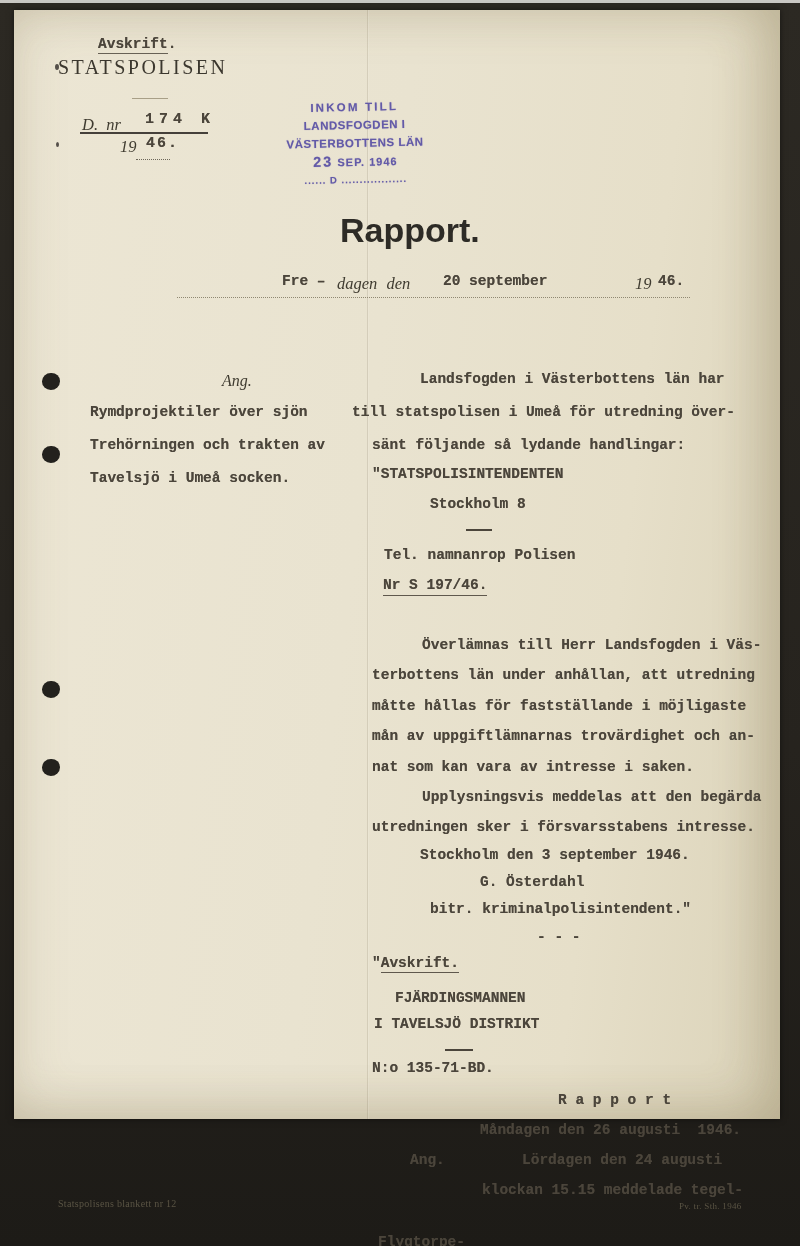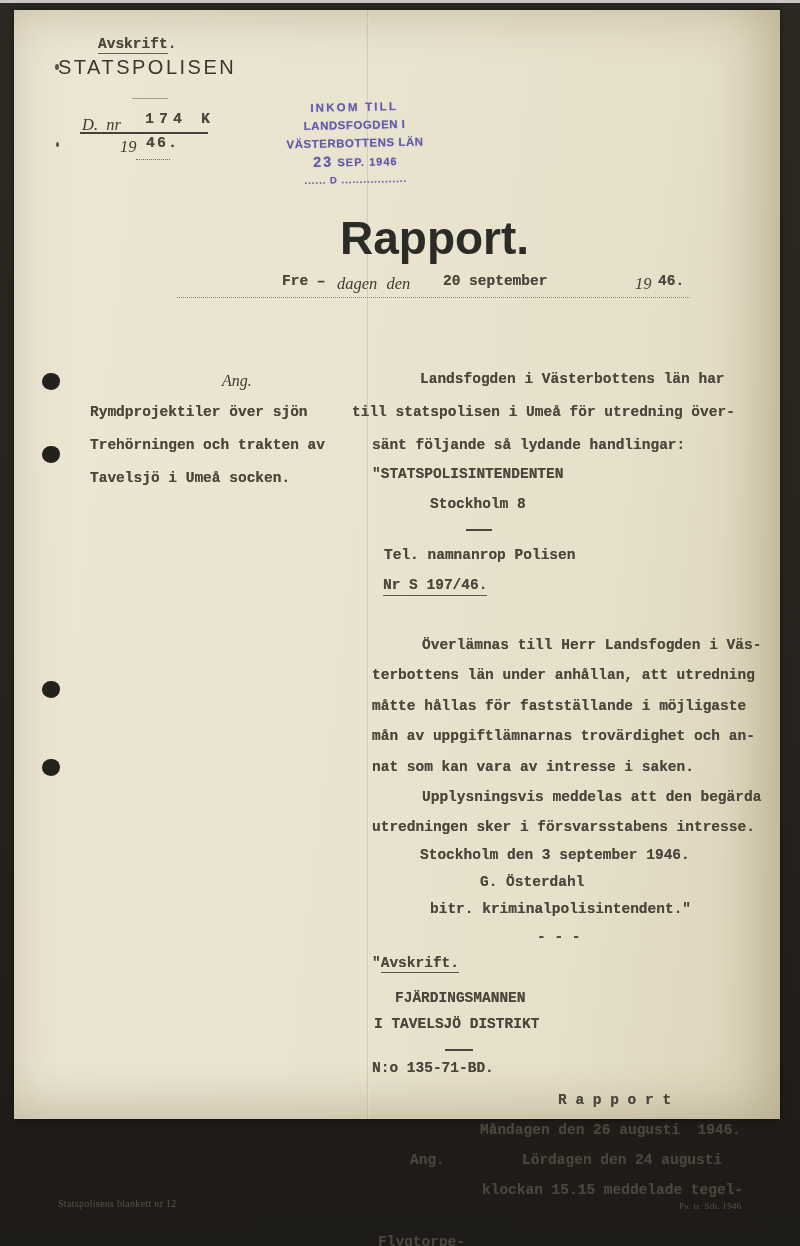--- a/index.html
+++ b/index.html
@@ -19,39 +19,39 @@
   
   .tw{font-family:"Liberation Mono", monospace;font-weight:700;color:#4b453b;font-size:14.5px;text-shadow:0 0 .6px rgba(75,69,59,.65);}
   .tw-line{position:absolute;white-space:pre;font-family:"Liberation Mono", monospace;font-weight:700;color:#4b453b;font-size:14.5px;line-height:17px;text-shadow:0 0 .6px rgba(75,69,59,.65);}
   .tw-line.ul, .tw-line .ul{border-bottom:1.5px solid rgba(70,64,54,.85);padding-bottom:1px;}
   .tw-line.rule{height:2px;background:#4b453b;padding:0;border:none;}
   
   .pr-it{font-family:"Liberation Serif", serif;font-style:italic;color:#3f3b30;}
   
   .avskrift{position:absolute;left:84px;top:26px;}
   .avskrift .ul{border-bottom:1.2px solid rgba(70,64,54,.8);padding-bottom:1px;}
-  .org{position:absolute;left:44px;top:46px;font-family:Liberation Sans, sans-serif;font-size:20px;letter-spacing:2.5px;color:#3b372e;font-weight:500;text-align:center;}
+  .org{position:absolute;left:44px;top:46px;font-family:Liberation Serif, serif;font-size:20px;letter-spacing:2.5px;color:#3b372e;font-weight:500;text-align:center;}
   .speck{position:absolute;background:#55504a;border-radius:50%;}
   .org-rule{position:absolute;left:118px;top:88px;width:36px;height:1px;background:#a89f87;}
   .dnr-label{position:absolute;left:68px;top:105px;font-size:16.5px;word-spacing:4px;}
   .dnr-value{position:absolute;left:119px;top:101px;font-size:15px;letter-spacing:5px;margin-left:12px;}
   .dnr-rule{position:absolute;left:66px;top:122px;width:128px;height:1.5px;background:#45403a;}
   .year-printed{position:absolute;left:106px;top:127px;font-size:16.5px;}
   .year-typed{position:absolute;left:132px;top:125px;font-size:15px;letter-spacing:2px;}
   .year-rule{position:absolute;left:122px;top:149px;width:34px;border-bottom:1.5px dotted #6d675a;}
   
   .stamp{position:absolute;left:271px;top:88px;width:140px;text-align:center;transform:rotate(-1.2deg);
     color:#5950a5;font-weight:700;opacity:.93;text-shadow:0 0 1px rgba(89,80,165,.5);line-height:18px;}
   .stamp .s1{font-size:11.5px;letter-spacing:2.2px;}
   .stamp .s2{font-size:11.5px;letter-spacing:.5px;}
   .stamp .s3{font-size:11px;letter-spacing:1px;}
   .stamp .s3 .day{font-size:14.5px;letter-spacing:2px;}
   .stamp .s4{font-size:9.5px;letter-spacing:1px;}
   
-  .title{position:absolute;left:326px;top:201px;margin:0;font-size:46px;font-weight:700;letter-spacing:0;color:#2d2b26;font-family:"Liberation Sans", sans-serif;}
+  .title{position:absolute;left:326px;top:201px;margin:0;font-size:34px;font-weight:700;letter-spacing:0;color:#2d2b26;font-family:"Liberation Sans", sans-serif;}
   .dl-rule{position:absolute;left:163px;top:265px;width:513px;height:22px;border-bottom:1.5px dotted #8f8872;}
   .dl-fre{position:absolute;left:268px;top:263px;}
   .dl-dagen{position:absolute;left:323px;top:264px;font-size:16.5px;word-spacing:5px;}
   .dl-date{position:absolute;left:429px;top:263px;}
   .dl-y19{position:absolute;left:621px;top:264px;font-size:16.5px;}
   .dl-y46{position:absolute;left:644px;top:263px;}
   
   .subj-ang{position:absolute;left:208px;top:362px;font-size:16px;}
   .subj-l1{position:absolute;left:76px;top:394px;}
   .subj-l2{position:absolute;left:76px;top:427px;}

